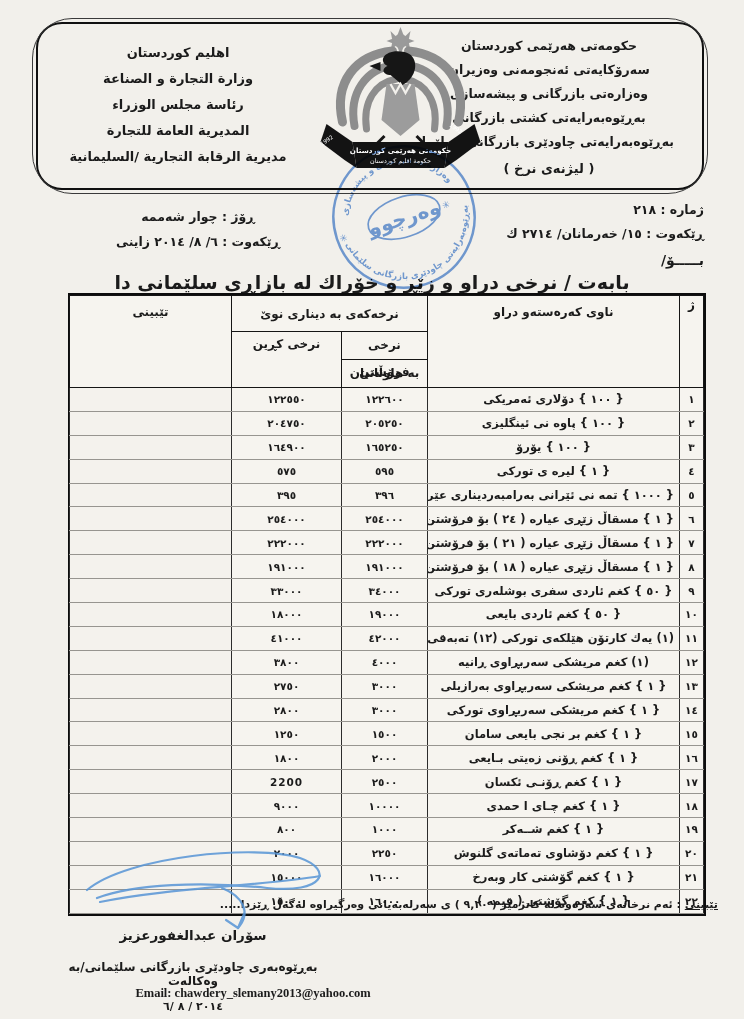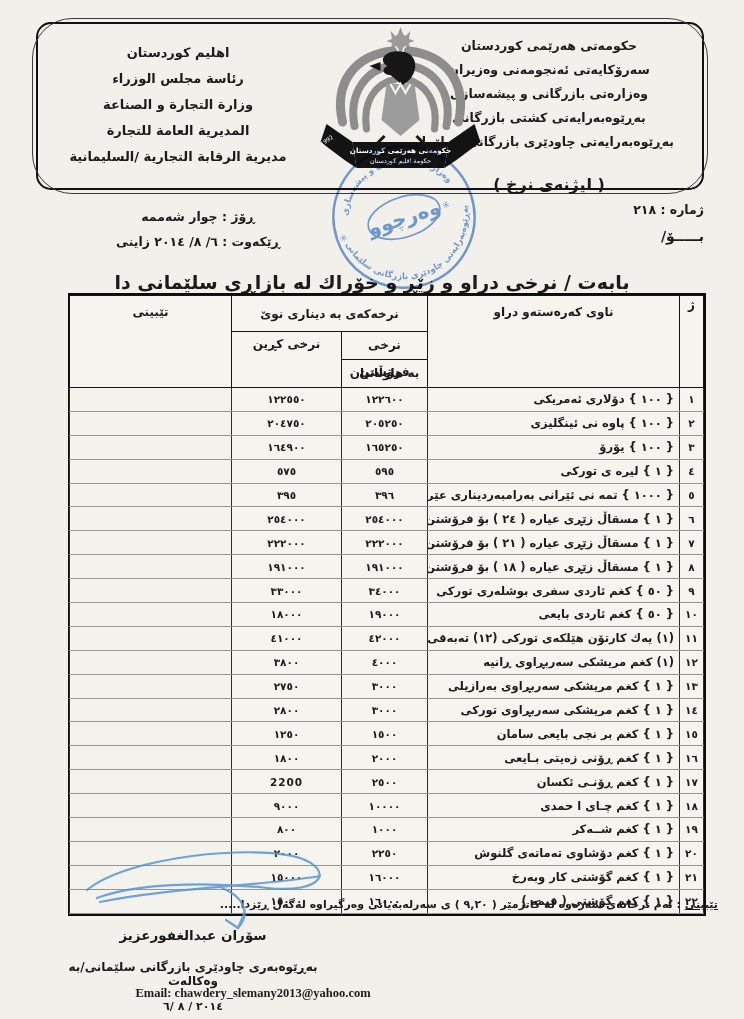--- a/index.html
+++ b/index.html
@@ -1,28 +1,28 @@
 <!DOCTYPE html>
 <html lang="ckb" dir="rtl"><head>
 <meta charset="utf-8">
 <style>
   html,body{margin:0;padding:0;}
   body{background:#d9d7d2;font-family:"DejaVu Sans",sans-serif;color:#1b1b1b;}
   #page{position:relative;width:744px;height:1019px;margin:0 auto;background:#f2f0eb;
         overflow:hidden;direction:rtl;}
   
   .header-box{position:absolute;left:36px;top:22px;width:664px;height:164px;
-              border:2.5px solid #101010;border-radius:15px;background:transparent;text-decoration:underline;}
+              border:2.5px solid #101010;border-radius:26px;background:transparent;text-decoration:underline;}
   .header-box::before{content:"";position:absolute;inset:-6px;border:1px solid #3a3a3a;
               border-radius:40px;pointer-events:none;}
   .hdr-col{position:absolute;text-align:center;font-weight:bold;}
   .hdr-left{left:20px;top:16px;width:240px;font-size:13px;line-height:26px;direction:rtl;}
   .hdr-right{right:28px;top:10px;width:250px;font-size:12.5px;line-height:24px;direction:rtl;}
   .hdr-line{white-space:nowrap;}
-  .committee-line{font-size:16px;margin-top:19px;letter-spacing:1px;text-align:center;}
+  .committee-line{font-size:13px;margin-top:3px;letter-spacing:1px;text-align:center;}
   .emblem{position:absolute;left:318px;top:24px;width:165px;height:152px;z-index:2;}
   .stamp{position:absolute;left:320px;top:136px;width:168px;height:162px;z-index:6;
          mix-blend-mode:multiply;}
   
   .meta-left{position:absolute;left:78px;top:204px;width:240px;text-align:center;
              font-weight:bold;font-size:12.5px;line-height:25px;direction:rtl;}
   .meta-right{position:absolute;right:40px;top:198px;width:220px;text-align:right;
               font-weight:bold;font-size:12.5px;line-height:24px;direction:rtl;}
   .to-line{font-size:14px;letter-spacing:1px;margin-top:2px;}
   .doc-title{position:absolute;left:0;top:271px;width:744px;text-align:center;
@@ -37,21 +37,21 @@
               height:22.9px;padding:0 5px;font-weight:bold;overflow:hidden;white-space:nowrap;}
   .h-no{vertical-align:top;font-size:13px;}
   .h-name{vertical-align:top;padding-top:9px !important;font-size:13px;}
   .h-note{vertical-align:top;padding-top:9px !important;font-size:13.5px;}
   .h-group{height:31px;font-size:12.5px;}
   .h-sell{padding:0 !important;}
   .h-sell div{height:27px;line-height:27px;}
   .h-sell .h-sell2{border-top:1.5px solid #151515;}
   .h-buy{vertical-align:top;padding-top:5px !important;}
   td.c-no{text-align:center;font-size:10.5px;padding:0 1px;}
-  td.c-name{font-size:11.5px;}
+  td.c-name{text-align:center;font-size:11.5px;}
   td.c-num{text-align:center;font-size:10.5px;letter-spacing:1px;}
   td.c-note{background:#f4f2ed;}
   
   .note-line{position:absolute;left:68px;top:898px;width:634px;text-align:right;
              font-size:11px;font-weight:bold;direction:rtl;padding-left:16px;}
   .note-line .u{text-decoration:underline;}
   .sig-svg{position:absolute;left:72px;top:838px;width:290px;height:100px;z-index:7;}
   .signer{position:absolute;left:58px;top:927px;width:270px;text-align:center;
           font-weight:bold;direction:rtl;z-index:8;}
   .signer-name{font-size:13.5px;}
@@ -65,22 +65,22 @@
   .phone-glyph{font-size:12px;}
 </style>
 </head>
 <body>
 
 <div id="page">
 
   <div class="header-box">
     <div class="hdr-col hdr-left">
       <div class="hdr-line">اهليم كوردستان</div>
+      <div class="hdr-line">وزارة التجارة و الصناعة</div>
       <div class="hdr-line">رئاسة مجلس الوزراء</div>
-      <div class="hdr-line">وزارة التجارة و الصناعة</div>
       <div class="hdr-line">المديرية العامة للتجارة</div>
       <div class="hdr-line">مديرية الرقابة التجارية /السليمانية</div>
     </div>
     <div class="hdr-col hdr-right">
       <div class="hdr-line">حكومەتی هەرێمی كوردستان</div>
       <div class="hdr-line">سەرۆكایەتی ئەنجومەنی وەزیران</div>
       <div class="hdr-line">وەزارەتی بازرگانی و پیشەسازی</div>
       <div class="hdr-line">بەڕێوەبەرایەتی كشتی بازرگانی</div>
       <div class="hdr-line">بەڕێوەبەرایەتی چاودێری بازرگانی/ سلێمانی</div>
       <div class="hdr-line committee-line">( لیژنەی نرخ )</div>
@@ -151,20 +151,21 @@
       </g>
     </g>
   </svg>
 
   <div class="meta-left">
     <div>ڕۆژ : چوار شەممە</div>
     <div>ڕێكەوت : ٦/ ٨/ ٢٠١٤ زاینی</div>
   </div>
   <div class="meta-right">
     <div>ژمارە : ٢١٨</div>
+    <div>ڕێكەوت : ١٥/ خەرمانان/ ٢٧١٤ ك</div>
     <div class="to-line">بـــــۆ/</div>
   </div>
 
   <div class="doc-title">بابەت / نرخی دراو و زێڕ و خۆراك لە بازاڕی سلێمانی دا</div>
 
   <div class="table-wrap">
     <table class="price">
       <colgroup>
         <col style="width:24px">
           <col style="width:252px">

